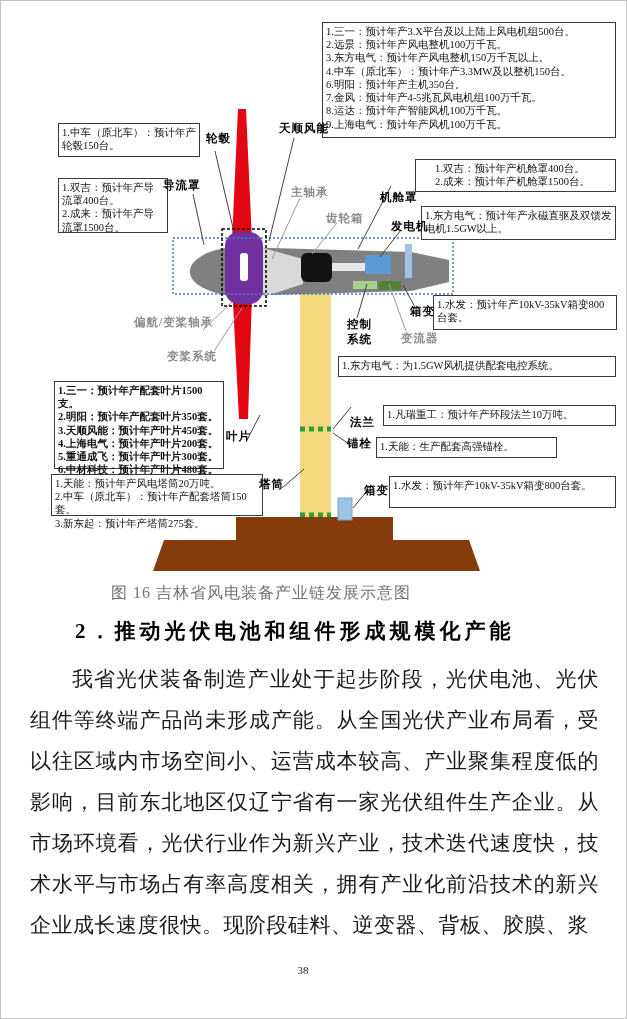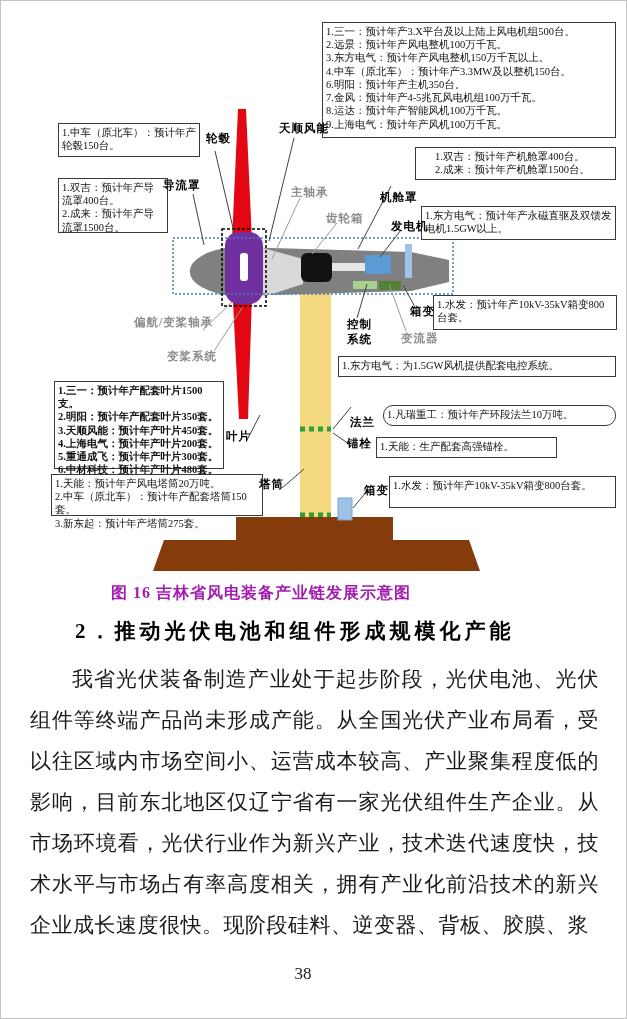--- a/index.html
+++ b/index.html
@@ -20,35 +20,35 @@
     position:absolute;font-size:11.5px;font-weight:bold;color:#000;
     letter-spacing:1px;z-index:3;white-space:nowrap;
   }
   .dlabel.gray{color:#8a8a8a;}
   .dlabel.wrap2{white-space:normal;width:26px;line-height:1.3;}
   .connector{stroke-width:1;fill:none;}
   .ln-k{stroke:#404040;}
   .ln-g{stroke:#9a9a9a;}
   .caption{
     position:absolute;left:0;top:582px;width:520px;text-align:center;
-    font-size:16px;font-weight:bold;color:#a21caf;letter-spacing:1px;
+    font-size:16px;font-weight:normal;color:#737373;letter-spacing:1px;
   }
   .heading{
     position:absolute;left:74px;top:616px;width:540px;
     font-size:21px;font-weight:bold;color:#000;letter-spacing:4px;
     font-family:"Liberation Serif","DejaVu Serif",serif;
   }
   .bodytext{
     position:absolute;left:29px;top:658px;width:569px;
     font-size:21px;line-height:41px;color:#1a1a1a;
     text-align:justify;text-indent:2em;letter-spacing:0.5px;
   }
   .pagenum{
     position:absolute;left:0;top:963px;width:604px;text-align:center;
-    font-size:17px;color:#222;
+    font-size:11px;color:#222;
   }
 </style>
 </head>
 <body>
 
 <div class="page">
 
   <div class="diagram">
 
     <svg width="627" height="590" viewBox="0 0 627 590">
@@ -116,38 +116,38 @@
 
     <div class="ibox" style="left:57px;top:122px;width:142px;height:34px;">
         <div>1.中车（原北车）：预计年产轮毂150台。</div>
       </div>
 
     <div class="ibox" style="left:57px;top:177px;width:110px;height:55px;">
         <div>1.双吉：预计年产导流罩400台。</div>
         <div>2.成来：预计年产导流罩1500台。</div>
       </div>
 
-    <div class="ibox" style="left:414px;top:146px;width:201px;height:33px;padding-left:19px;">
+    <div class="ibox" style="left:414px;top:158px;width:201px;height:33px;padding-left:19px;">
         <div>1.双吉：预计年产机舱罩400台。</div>
         <div>2.成来：预计年产机舱罩1500台。</div>
       </div>
 
     <div class="ibox" style="left:420px;top:205px;width:195px;height:34px;">
         <div>1.东方电气：预计年产永磁直驱及双馈发电机1.5GW以上。</div>
       </div>
 
     <div class="ibox" style="left:432px;top:294px;width:184px;height:35px;">
         <div>1.水发：预计年产10kV-35kV箱变800台套。</div>
       </div>
 
     <div class="ibox" style="left:337px;top:355px;width:278px;height:21px;">
         <div>1.东方电气：为1.5GW风机提供配套电控系统。</div>
       </div>
 
-    <div class="ibox" style="left:382px;top:404px;width:233px;height:21px;border-radius:10px;">
+    <div class="ibox" style="left:382px;top:404px;width:233px;height:21px;">
         <div>1.凡瑞重工：预计年产环段法兰10万吨。</div>
       </div>
 
     <div class="ibox" style="left:375px;top:436px;width:181px;height:21px;">
         <div>1.天能：生产配套高强锚栓。</div>
       </div>
 
     <div class="ibox" style="left:53px;top:380px;width:170px;height:88px;font-weight:bold;">
         <div>1.三一：预计年产配套叶片1500支。</div>
         <div>2.明阳：预计年产配套叶片350套。</div>

